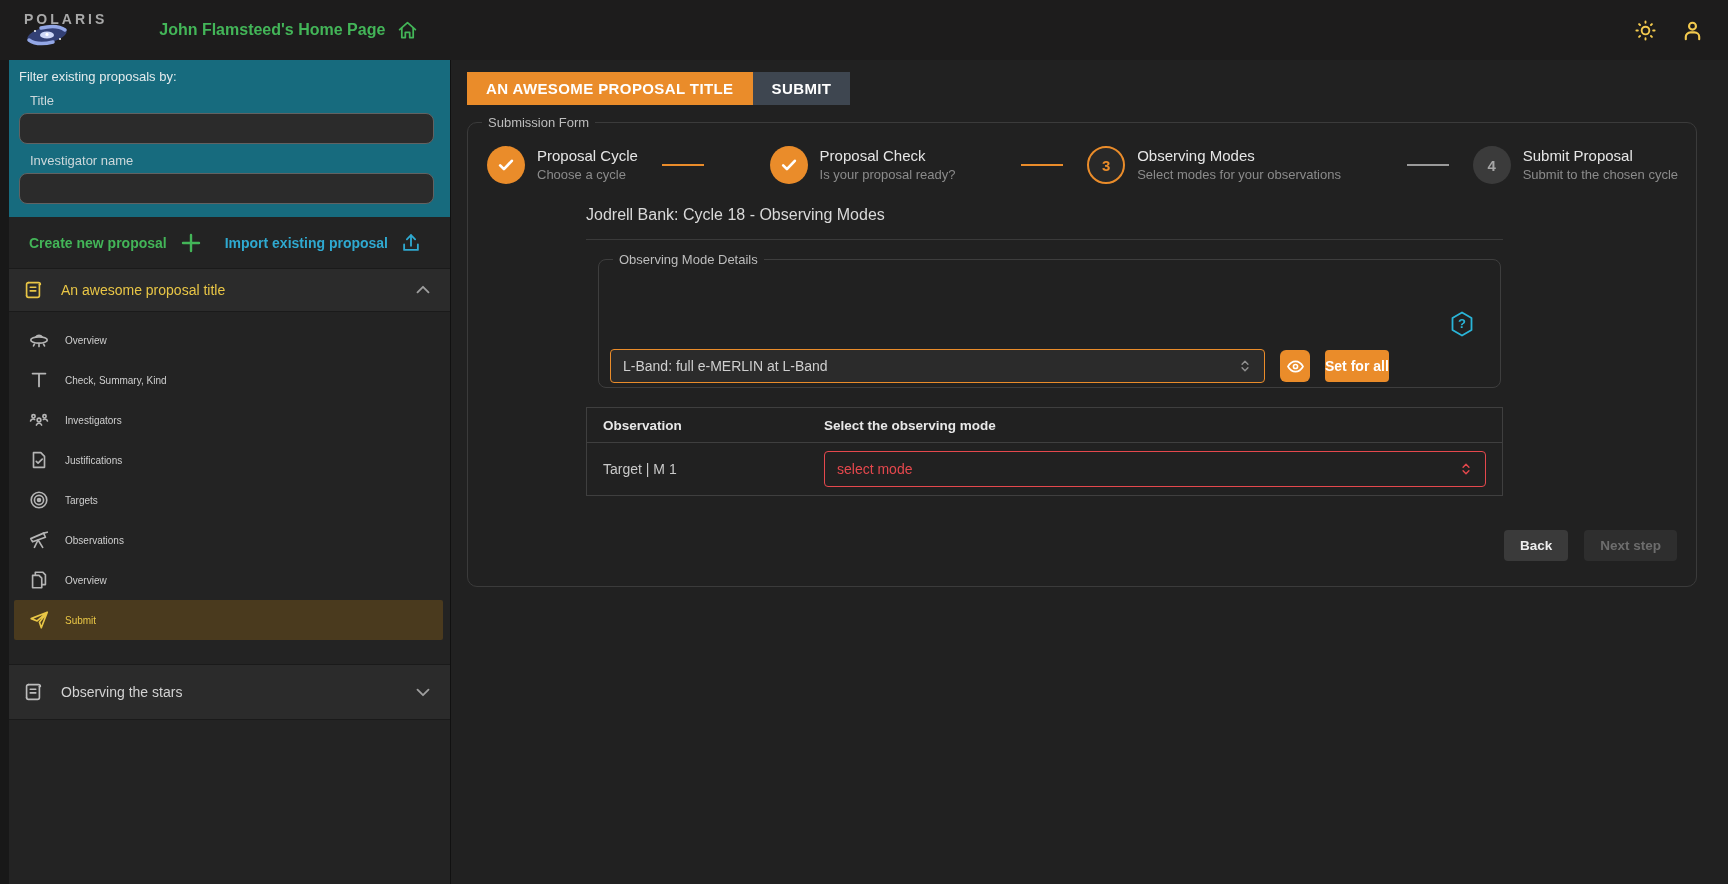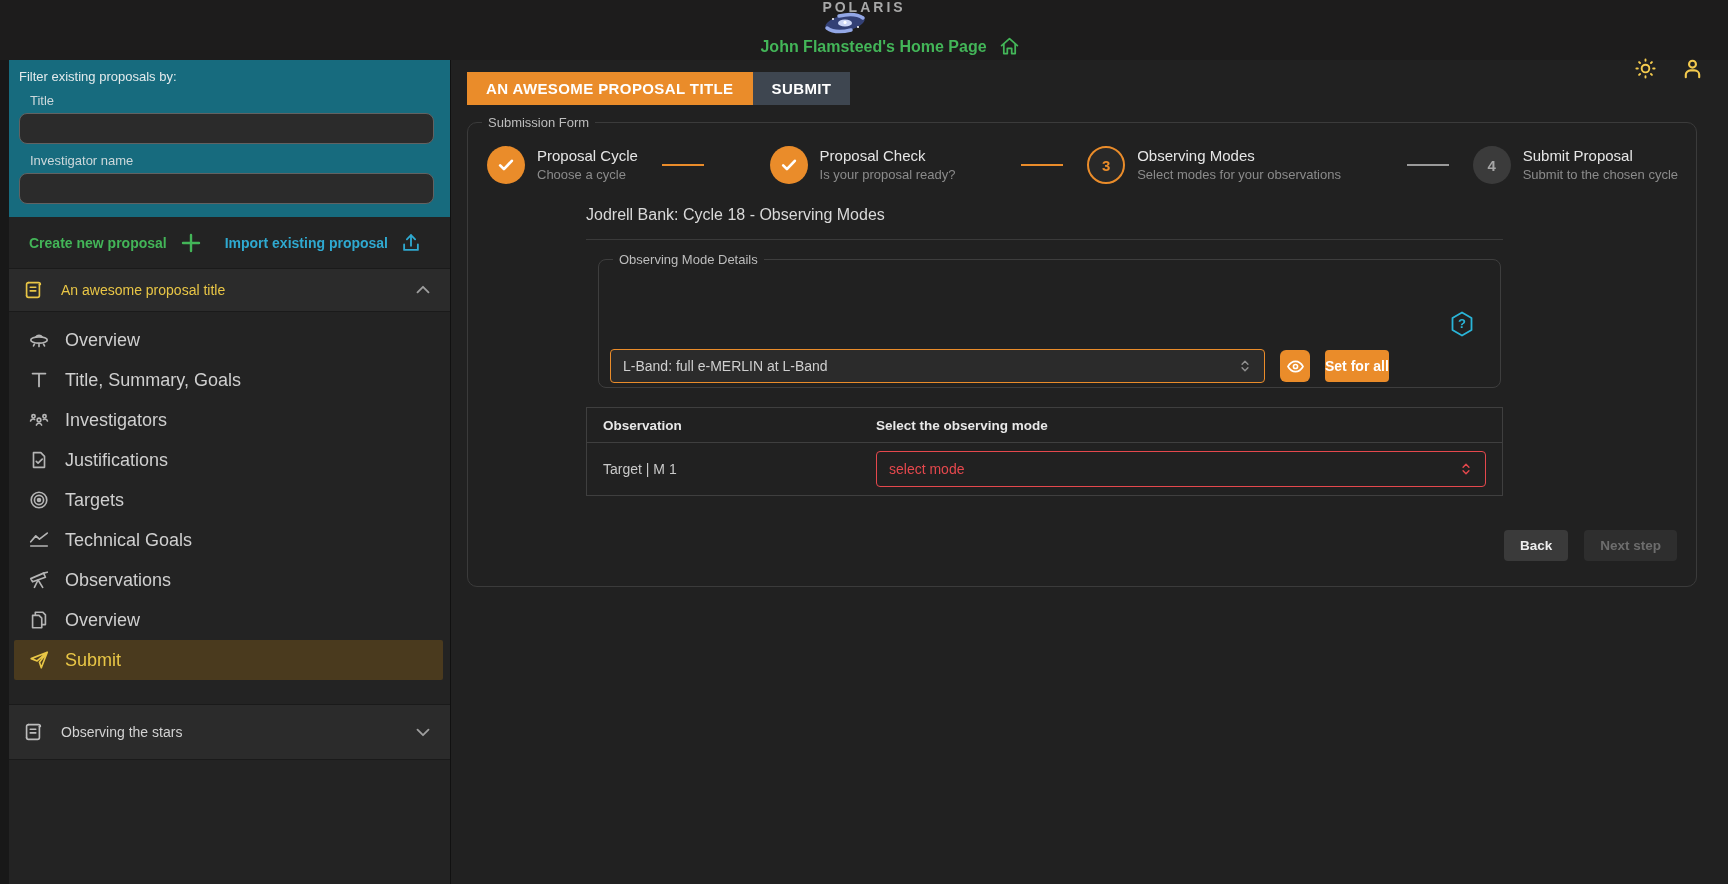--- a/index.html
+++ b/index.html
@@ -8,21 +8,21 @@
     background:#212121;
     font-family:"Liberation Sans", sans-serif;
     color:#cfcfcf;
     position:relative;
   }
   svg { display:block; }
 
   
   .topbar{
     position:absolute; top:0; left:0; width:1728px; height:60px;
-    background:#1d1c1c; display:flex; align-items:center; padding:0 24px;flex-direction:column;
+    background:#1d1c1c; display:flex; align-items:center; padding:0 24px;
   }
   .logo{ display:flex; flex-direction:column; align-items:flex-start; cursor:pointer; }
   .logo-text{ color:#a8a8a8; font-size:14px; font-weight:700; letter-spacing:3px; line-height:14px; }
   .logo svg{ margin-top:-4px; margin-left:-2px; }
   .home-link{ display:flex; align-items:center; margin-left:52px; cursor:pointer; text-decoration:none; }
   .home-link span{ color:#43b558; font-size:16px; font-weight:700; }
   .home-link svg{ margin-left:12px; }
   .topbar-right{ margin-left:auto; display:flex; align-items:center; gap:24px; }
   .icon-btn{ background:none; border:none; cursor:pointer; padding:0; }
 
@@ -55,21 +55,21 @@
   .prop-header.gold .title{ color:#e9c646; }
   .prop-header.gray .title{ color:#d2d2d2; }
   .prop-header .chev{ margin-left:auto; }
   .prop-header.second{ height:56px; }
 
   .nav{ padding:8px 0 0 0; flex:none; }
   .nav-item{
     height:40px; display:flex; align-items:center; padding-left:14px;
     margin:0 7px 0 5px; border-radius:2px; color:#b5b5b5; cursor:pointer;
   }
-  .nav-item .nav-label{ margin-left:15px; font-size:18px; color:#cfcfcf; }
+  .nav-item .nav-label{ margin-left:15px; font-size:10px; color:#cfcfcf; }
   .nav-item.selected{ background:#4a3a1e; color:#e9c646; }
   .nav-item.selected .nav-label{ color:#e9c646; }
   .nav-spacer{ height:24px; flex:none; }
   .sidebar-fill{ flex:1; }
 
   
   .main{ position:absolute; top:60px; left:452px; right:0; bottom:0; }
   .tabs{ display:flex; margin:12px 0 0 15px; }
   .tab{ height:33px; display:flex; align-items:center; padding:0 19px;
         font-size:15px; font-weight:700; letter-spacing:.4px; color:#fff; cursor:pointer; }
@@ -117,21 +117,21 @@
             background:#ea8c2a; display:flex; align-items:center; justify-content:center; cursor:pointer; }
   .setall-btn{ margin-left:15px; height:32px; border:none; border-radius:4px; background:#ea8c2a;
                color:#fff; font-size:14px; font-weight:700; padding:0 0; cursor:pointer; }
 
   .obs-table{ margin-top:19px; width:917px; border:1px solid #3f3f3f; border-collapse:collapse; }
   .obs-table th{ text-align:left; font-size:13.5px; font-weight:700; color:#e8e8e8; padding:10px 16px 9px 16px; }
   .obs-table thead tr{ border-bottom:1px solid #3f3f3f; }
   .obs-table th.col-obs{ width:275px; }
   .obs-table td{ padding:8px 16px; font-size:14px; color:#c9c9c9; }
   .row-select{
-    width:610px; height:36px; border:1px solid #e5484d; border-radius:4px; background:transparent;
+    width:662px; height:36px; border:1px solid #e5484d; border-radius:4px; background:transparent;
     display:flex; align-items:center; justify-content:space-between; padding:0 12px; cursor:pointer;
   }
   .row-select span{ color:#e5484d; font-size:14px; }
 
   .btn-row{ display:flex; justify-content:flex-end; gap:16px; margin:34px 19px 0 0; }
   .btn{ height:31px; border:none; border-radius:4px; font-size:13.5px; font-weight:700; padding:0 16px; cursor:pointer; }
   .btn-back{ background:#3a3a3a; color:#ededed; }
   .btn-next{ background:#2e2e2e; color:#6d6d6d; cursor:default; }
 </style>
 </head>
@@ -226,21 +226,21 @@
             <ellipse cx="12" cy="12" rx="9" ry="3.4"></ellipse>
             <path d="M7 16.5 l-1 2 M12 17 v2.2 M17 16.5 l1 2"></path>
           </svg>
           <span class="nav-label">Overview</span>
         </div>
 
         <div class="nav-item">
           <svg width="22" height="22" viewBox="0 0 24 24" fill="none" stroke="currentColor" stroke-width="2" stroke-linecap="round">
             <path d="M5 5 H19 M12 5 V19"></path>
           </svg>
-          <span class="nav-label">Title, Summary, Goals</span>
+          <span class="nav-label">Check, Summary, Kind</span>
         </div>
 
         <div class="nav-item">
           <svg width="22" height="22" viewBox="0 0 24 24" fill="none" stroke="currentColor" stroke-width="1.8" stroke-linecap="round">
             <circle cx="12" cy="12" r="2"></circle>
             <circle cx="6" cy="8" r="1.8"></circle>
             <circle cx="18" cy="8" r="1.8"></circle>
             <path d="M9.2 17.5 a3 3 0 0 1 5.6 0"></path>
             <path d="M2.8 13 a3 3 0 0 1 4.4 -1.6"></path>
             <path d="M21.2 13 a3 3 0 0 0 -4.4 -1.6"></path>
@@ -258,27 +258,20 @@
 
         <div class="nav-item">
           <svg width="22" height="22" viewBox="0 0 24 24" fill="none" stroke="currentColor" stroke-width="1.8">
             <circle cx="12" cy="12" r="8.5"></circle>
             <circle cx="12" cy="12" r="5"></circle>
             <circle cx="12" cy="12" r="1.6" fill="currentColor"></circle>
           </svg>
           <span class="nav-label">Targets</span>
         </div>
 
-        <div class="nav-item">
-          <svg width="22" height="22" viewBox="0 0 24 24" fill="none" stroke="currentColor" stroke-width="1.8" stroke-linecap="round" stroke-linejoin="round">
-            <path d="M3 14 L8.5 7.5 L12.5 11 L21 4.5"></path>
-            <path d="M3 18.5 H21"></path>
-          </svg>
-          <span class="nav-label">Technical Goals</span>
-        </div>
 
         <div class="nav-item">
           <svg width="22" height="22" viewBox="0 0 24 24" fill="none" stroke="currentColor" stroke-width="1.8" stroke-linecap="round" stroke-linejoin="round">
             <path d="M3 10.5 L17 4.5 L19 9 L5 14 Z"></path>
             <path d="M17 4.5 L21 3.5"></path>
             <path d="M11 12 L7 20 M11 12 L16 20"></path>
           </svg>
           <span class="nav-label">Observations</span>
         </div>
 

